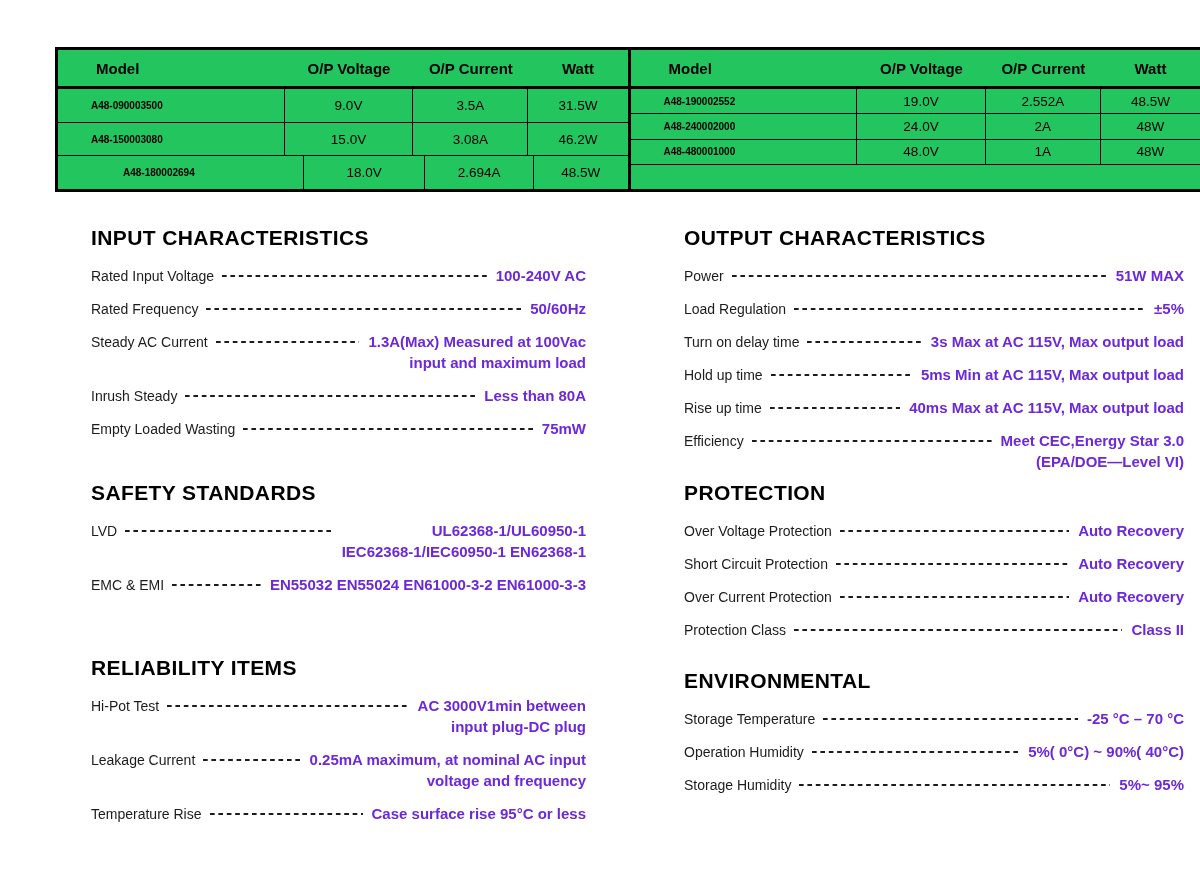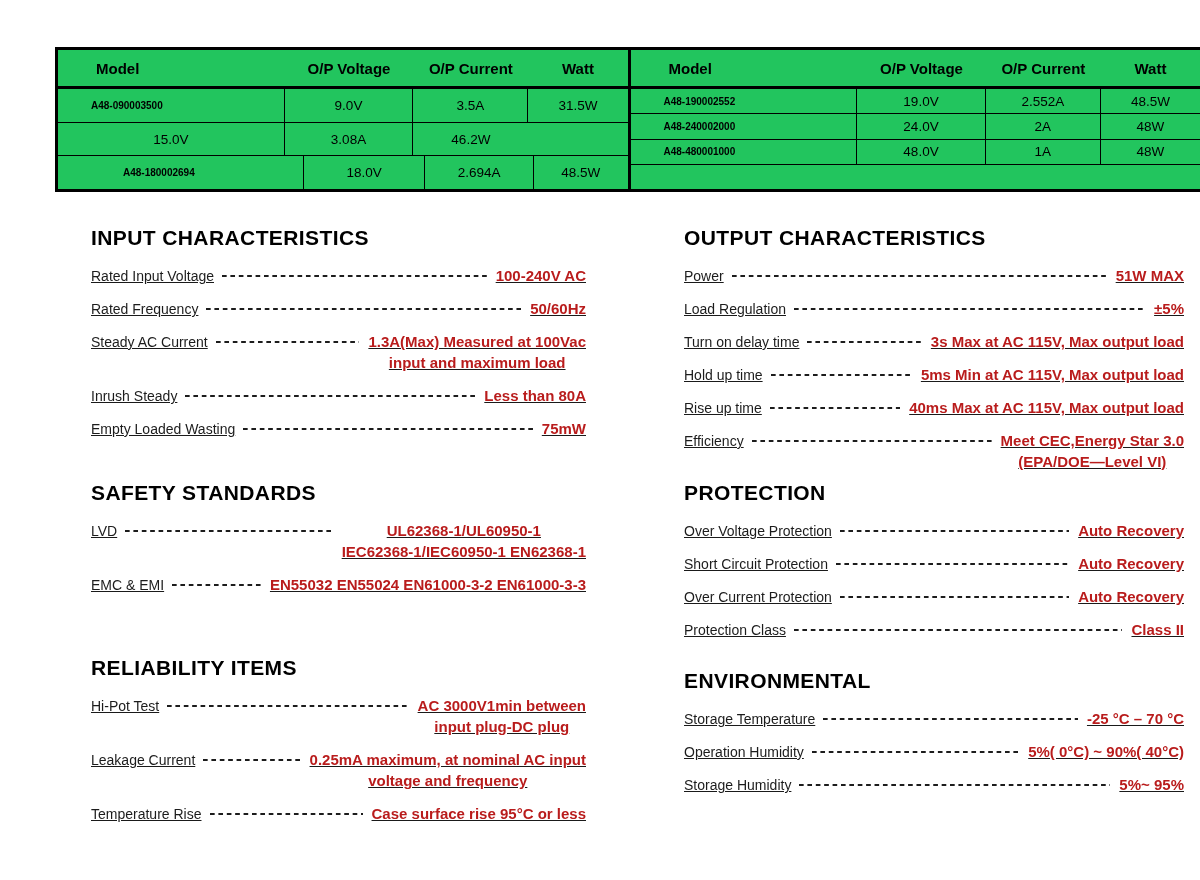--- a/index.html
+++ b/index.html
@@ -41,32 +41,32 @@
   .col{position:absolute;top:226px;height:620px;margin-left:36px;}
   .col-left{left:55px;width:495px;}
   .col-right{left:648px;width:500px;}
   .section{position:absolute;left:0;right:0;}
   .pos-left-0{top:0;} .pos-left-1{top:255px;} .pos-left-2{top:430px;}
   .pos-right-0{top:0;} .pos-right-1{top:255px;} .pos-right-2{top:443px;}
   .section-title{
     font-size:21px;line-height:24px;font-weight:bold;color:#000;
     letter-spacing:0.4px;margin-bottom:15px;
   }
-  .spec-row{display:flex;align-items:flex-start;margin-bottom:12px;text-decoration:underline;}
+  .spec-row{display:flex;align-items:flex-start;margin-bottom:12px;}
   .spec-label{
     flex:0 0 auto;font-size:14px;line-height:19px;color:#1c1c1c;padding-top:2px;
   }
   .leader{
     flex:1 1 auto;min-width:24px;height:20px;margin:0 9px 0 8px;
     background-image:linear-gradient(to right,#1c1c1c 0 4.6px,transparent 4.6px 8.4px);
     background-size:8.4px 2.4px;background-repeat:repeat-x;background-position:0 58%;
   }
   .spec-value{
     flex:0 1 auto;font-weight:bold;font-size:15px;line-height:21px;
-    text-align:center;white-space:pre-line;color:#b91c1c;
+    text-align:right;white-space:pre-line;color:#6d28d9;
   }
 </style>
 </head>
 <body>
 
 <div class="page">
 
   <div class="spec-table">
     <div class="t-half left">
       <div class="t-header">
@@ -76,20 +76,21 @@
           <div class="t-cell c3">Watt</div>
         </div>
       <div class="t-body">
           <div class="t-row">
             <div class="t-cell c0">A48-090003500</div>
             <div class="t-cell c1">9.0V</div>
             <div class="t-cell c2">3.5A</div>
             <div class="t-cell c3">31.5W</div>
           </div>
           <div class="t-row">
+            <div class="t-cell c0">A48-150003080</div>
             <div class="t-cell c1">15.0V</div>
             <div class="t-cell c2">3.08A</div>
             <div class="t-cell c3">46.2W</div>
           </div>
           <div class="t-row">
             <div class="t-cell c0">A48-180002694</div>
             <div class="t-cell c1">18.0V</div>
             <div class="t-cell c2">2.694A</div>
             <div class="t-cell c3">48.5W</div>
           </div>

